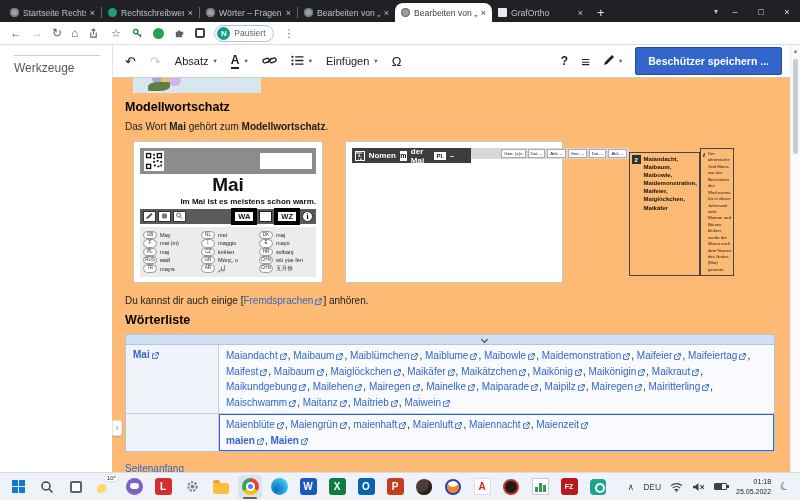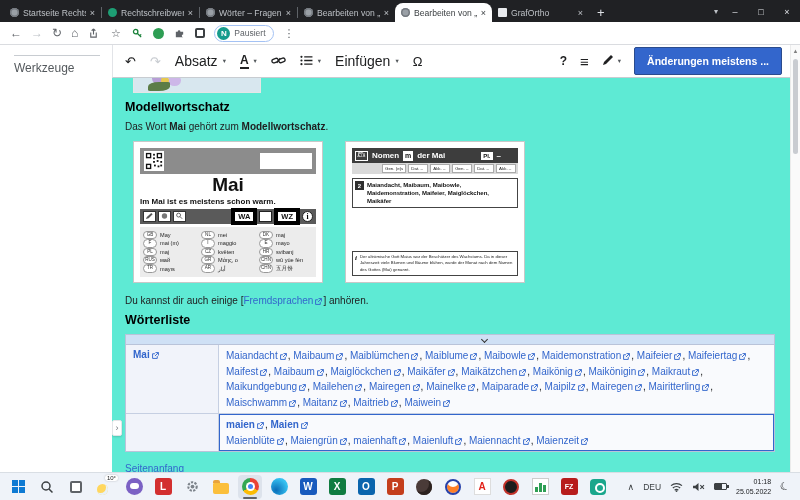--- a/index.html
+++ b/index.html
@@ -42,52 +42,52 @@
 
   .wikisidebar { position:absolute; left:0; top:10px; width:112px; padding-left:14px; }
   .wikisidebar .sbtitle { font-size:12px; color:#54595d; border-top:1px solid #c8ccd1; width:86px; padding-top:5px; margin-bottom:10px; }
   .wikisidebar a { display:block; font-size:9.5px; color:#36c; text-decoration:none; margin-bottom:5px; line-height:1.2; width:92px; }
 
   .vetoolbar { position:absolute; left:112px; right:10px; top:0; height:33px; background:#fff;
                border-bottom:1px solid #c8ccd1; border-left:1px solid #e2e4e8; display:flex; align-items:center; gap:14px; padding:0 8px 0 12px; }
   .veic { color:#202122; font-size:13px; line-height:1; }
   .veic.dis { color:#c8ccd1; }
   .vechev { font-size:6.5px; color:#54595d; margin-left:-9px; }
-  .velabel { font-size:14px; color:#202122; }
+  .velabel { font-size:11px; color:#202122; }
   .ve-a { font-size:12px; font-weight:bold; border-bottom:2px solid #202122; padding-bottom:0; }
   .ve-right { margin-left:auto; display:flex; align-items:center; gap:13px; }
   .savebtn { background:#36c; color:#fff; font-size:10.5px; font-weight:bold; border:1px solid #2a4b8d; border-radius:2px;
              padding:7px 12px; }
 
   .vscroll { position:absolute; right:0; top:0; bottom:0; width:10px; background:#fafafa; border-left:1px solid #ebebeb; }
   .vscroll .arr { color:#808080; font-size:6px; text-align:center; padding-top:3px; }
   .vscroll .thumb { position:absolute; left:2px; right:2px; top:14px; height:95px; background:#c9ccd1; border-radius:3px; }
 
-  .content { position:absolute; left:112px; right:10px; top:33px; bottom:0; background:#5eead4; padding-left:13px; overflow:hidden; }
+  .content { position:absolute; left:112px; right:10px; top:33px; bottom:0; background:#fdba74; padding-left:13px; overflow:hidden; }
 
   .flowerclip { width:128px; height:15px; margin-left:8px; background:#d8e7ef; position:relative; overflow:hidden; border:1px solid #e6e6e6; border-top:none; }
   .petal { position:absolute; border-radius:50%; }
 
   h3.sect { font-size:12.5px; font-weight:bold; color:#000; margin:7px 0 7px 0; }
   p.body { font-size:10px; color:#202122; margin:0 0 4px 0; }
   p.body b { font-weight:bold; }
   a.inline { color:#36c; text-decoration:none; }
   .ext svg { vertical-align:-1px; margin:0 1px 0 2px; }
 
   
   .cards { display:flex; gap:22px; margin:9px 0 12px 8px; }
   .card { border:1px solid #c8c8c8; background:#fff; padding:6px; }
   .card1 { width:190px; height:142px; }
-  .card2 { width:180px; height:142px; display:flex; flex-direction:column; }
+  .card2 { width:218px; height:142px; display:flex; }
 
   .c1head { height:26px; background:#8c8c8c; display:flex; align-items:center; justify-content:space-between; padding:0 4px; }
   .qr { width:20px; height:20px; background:#fff; padding:1px; }
   .c1whitebox { width:52px; height:16px; background:#fff; }
   .c1title { font-size:19px; font-weight:bold; text-align:center; color:#111; line-height:1.1; margin-top:1px; }
-  .c1sub { font-size:8px; font-weight:bold; text-align:left; color:#111; margin:1px 0 3px; }
+  .c1sub { font-size:8px; font-weight:bold; text-align:right; color:#111; margin:1px 0 3px; }
   .c1iconrow { height:15px; background:#5a5a5a; display:flex; align-items:center; gap:2px; padding:0 3px; }
   .c1tool { width:13px; height:11px; background:#fff; border:1px solid #333; display:flex; align-items:center; justify-content:center; }
   .c1box { background:#fff; border:4px solid #000000; font-size:7.5px; font-weight:bold; color:#111; padding:1px 3px; line-height:1; }
   .c1boxempty { width:13px; height:11px; background:#fff; border:1px solid #222; }
   .c1info { margin-left:auto; width:11px; height:11px; border-radius:50%; background:#fff; border:1px solid #222; font-size:7.5px; font-weight:bold;
             display:flex; align-items:center; justify-content:center; font-family:"Liberation Serif", serif; }
   .c1langs { background:#ececec; margin-top:3px; padding:4px 3px; display:flex; gap:4px; }
   .langcol { flex:1; }
   .langrow { display:flex; align-items:center; gap:3px; height:8.4px; }
   .langcode { border:1px solid #999; border-radius:5px; background:#fff; font-size:4.6px; color:#333; min-width:14px; text-align:center; line-height:1.4; }
@@ -273,21 +273,21 @@
     <span class="veic">Ω</span>
     <div class="ve-right">
       <span class="veic" style="font-weight:bold; font-size:12px;">?</span>
       <span class="veic" style="font-size:15px;">≡</span>
       <span>
         <svg width="12" height="12" viewBox="0 0 12 12">
             <path d="M1 11l1-3 7-7 2 2-7 7z" fill="#202122"></path>
           </svg>
       </span>
       <span class="vechev">▾</span>
-      <button class="savebtn">Änderungen meistens ...</button>
+      <button class="savebtn">Beschützer speichern ...</button>
     </div>
   </div>
 
   <div class="content">
 
     <div class="flowerclip">
       <span class="petal" style="left:18px; top:-6px; width:16px; height:13px; background:#b79ed6;"></span>
       <span class="petal" style="left:34px; top:-3px; width:13px; height:11px; background:#cdb7e8;"></span>
       <span class="petal" style="left:27px; top:-1px; width:8px; height:7px; background:#e7c94f;"></span>
       <span class="petal" style="left:14px; top:4px; width:22px; height:9px; background:#5c7d47; border-radius:50% 10% 50% 10%;"></span>
@@ -541,43 +541,43 @@
                   </svg></span><span class="sep">, </span></span><span class="wlink"><a href="#" class="wl">Maitrieb</a><span class="ext"><svg width="7" height="7" viewBox="0 0 12 12">
                     <path d="M9 7v4H1V3h4" fill="none" stroke="#36c" stroke-width="1.6"></path>
                     <path d="M6 1h5v5M11 1L5 7" fill="none" stroke="#36c" stroke-width="1.6"></path>
                   </svg></span><span class="sep">, </span></span><span class="wlink"><a href="#" class="wl">Maiwein</a><span class="ext"><svg width="7" height="7" viewBox="0 0 12 12">
                     <path d="M9 7v4H1V3h4" fill="none" stroke="#36c" stroke-width="1.6"></path>
                     <path d="M6 1h5v5M11 1L5 7" fill="none" stroke="#36c" stroke-width="1.6"></path>
                   </svg></span></span></span>
         </div>
         <div class="hc last"></div>
         <div class="dc last sel">
+          <div><span><span class="wlink"><a href="#" class="wl">Maienblüte</a><span class="ext"><svg width="7" height="7" viewBox="0 0 12 12">
+                      <path d="M9 7v4H1V3h4" fill="none" stroke="#36c" stroke-width="1.6"></path>
+                      <path d="M6 1h5v5M11 1L5 7" fill="none" stroke="#36c" stroke-width="1.6"></path>
+                    </svg></span><span class="sep">, </span></span><span class="wlink"><a href="#" class="wl">Maiengrün</a><span class="ext"><svg width="7" height="7" viewBox="0 0 12 12">
+                      <path d="M9 7v4H1V3h4" fill="none" stroke="#36c" stroke-width="1.6"></path>
+                      <path d="M6 1h5v5M11 1L5 7" fill="none" stroke="#36c" stroke-width="1.6"></path>
+                    </svg></span><span class="sep">, </span></span><span class="wlink"><a href="#" class="wl">maienhaft</a><span class="ext"><svg width="7" height="7" viewBox="0 0 12 12">
+                      <path d="M9 7v4H1V3h4" fill="none" stroke="#36c" stroke-width="1.6"></path>
+                      <path d="M6 1h5v5M11 1L5 7" fill="none" stroke="#36c" stroke-width="1.6"></path>
+                    </svg></span><span class="sep">, </span></span><span class="wlink"><a href="#" class="wl">Maienluft</a><span class="ext"><svg width="7" height="7" viewBox="0 0 12 12">
+                      <path d="M9 7v4H1V3h4" fill="none" stroke="#36c" stroke-width="1.6"></path>
+                      <path d="M6 1h5v5M11 1L5 7" fill="none" stroke="#36c" stroke-width="1.6"></path>
+                    </svg></span><span class="sep">, </span></span><span class="wlink"><a href="#" class="wl">Maiennacht</a><span class="ext"><svg width="7" height="7" viewBox="0 0 12 12">
+                      <path d="M9 7v4H1V3h4" fill="none" stroke="#36c" stroke-width="1.6"></path>
+                      <path d="M6 1h5v5M11 1L5 7" fill="none" stroke="#36c" stroke-width="1.6"></path>
+                    </svg></span><span class="sep">, </span></span><span class="wlink"><a href="#" class="wl">Maienzeit</a><span class="ext"><svg width="7" height="7" viewBox="0 0 12 12">
+                      <path d="M9 7v4H1V3h4" fill="none" stroke="#36c" stroke-width="1.6"></path>
+                      <path d="M6 1h5v5M11 1L5 7" fill="none" stroke="#36c" stroke-width="1.6"></path>
+                    </svg></span></span></span></div>
           <div><span><span class="wlink"><a href="#" class="wlb">maien</a><span class="ext"><svg width="7" height="7" viewBox="0 0 12 12">
                       <path d="M9 7v4H1V3h4" fill="none" stroke="#36c" stroke-width="1.6"></path>
                       <path d="M6 1h5v5M11 1L5 7" fill="none" stroke="#36c" stroke-width="1.6"></path>
                     </svg></span><span class="sep">, </span></span><span class="wlink"><a href="#" class="wlb">Maien</a><span class="ext"><svg width="7" height="7" viewBox="0 0 12 12">
-                      <path d="M9 7v4H1V3h4" fill="none" stroke="#36c" stroke-width="1.6"></path>
-                      <path d="M6 1h5v5M11 1L5 7" fill="none" stroke="#36c" stroke-width="1.6"></path>
-                    </svg></span></span></span></div>
-          <div><span><span class="wlink"><a href="#" class="wl">Maienblüte</a><span class="ext"><svg width="7" height="7" viewBox="0 0 12 12">
-                      <path d="M9 7v4H1V3h4" fill="none" stroke="#36c" stroke-width="1.6"></path>
-                      <path d="M6 1h5v5M11 1L5 7" fill="none" stroke="#36c" stroke-width="1.6"></path>
-                    </svg></span><span class="sep">, </span></span><span class="wlink"><a href="#" class="wl">Maiengrün</a><span class="ext"><svg width="7" height="7" viewBox="0 0 12 12">
-                      <path d="M9 7v4H1V3h4" fill="none" stroke="#36c" stroke-width="1.6"></path>
-                      <path d="M6 1h5v5M11 1L5 7" fill="none" stroke="#36c" stroke-width="1.6"></path>
-                    </svg></span><span class="sep">, </span></span><span class="wlink"><a href="#" class="wl">maienhaft</a><span class="ext"><svg width="7" height="7" viewBox="0 0 12 12">
-                      <path d="M9 7v4H1V3h4" fill="none" stroke="#36c" stroke-width="1.6"></path>
-                      <path d="M6 1h5v5M11 1L5 7" fill="none" stroke="#36c" stroke-width="1.6"></path>
-                    </svg></span><span class="sep">, </span></span><span class="wlink"><a href="#" class="wl">Maienluft</a><span class="ext"><svg width="7" height="7" viewBox="0 0 12 12">
-                      <path d="M9 7v4H1V3h4" fill="none" stroke="#36c" stroke-width="1.6"></path>
-                      <path d="M6 1h5v5M11 1L5 7" fill="none" stroke="#36c" stroke-width="1.6"></path>
-                    </svg></span><span class="sep">, </span></span><span class="wlink"><a href="#" class="wl">Maiennacht</a><span class="ext"><svg width="7" height="7" viewBox="0 0 12 12">
-                      <path d="M9 7v4H1V3h4" fill="none" stroke="#36c" stroke-width="1.6"></path>
-                      <path d="M6 1h5v5M11 1L5 7" fill="none" stroke="#36c" stroke-width="1.6"></path>
-                    </svg></span><span class="sep">, </span></span><span class="wlink"><a href="#" class="wl">Maienzeit</a><span class="ext"><svg width="7" height="7" viewBox="0 0 12 12">
                       <path d="M9 7v4H1V3h4" fill="none" stroke="#36c" stroke-width="1.6"></path>
                       <path d="M6 1h5v5M11 1L5 7" fill="none" stroke="#36c" stroke-width="1.6"></path>
                     </svg></span></span></span></div>
         </div>
       </div>
       <div class="marginchev">›</div>
     </div>
 
     <a href="#" class="footerlink">Seitenanfang</a>
   </div>

